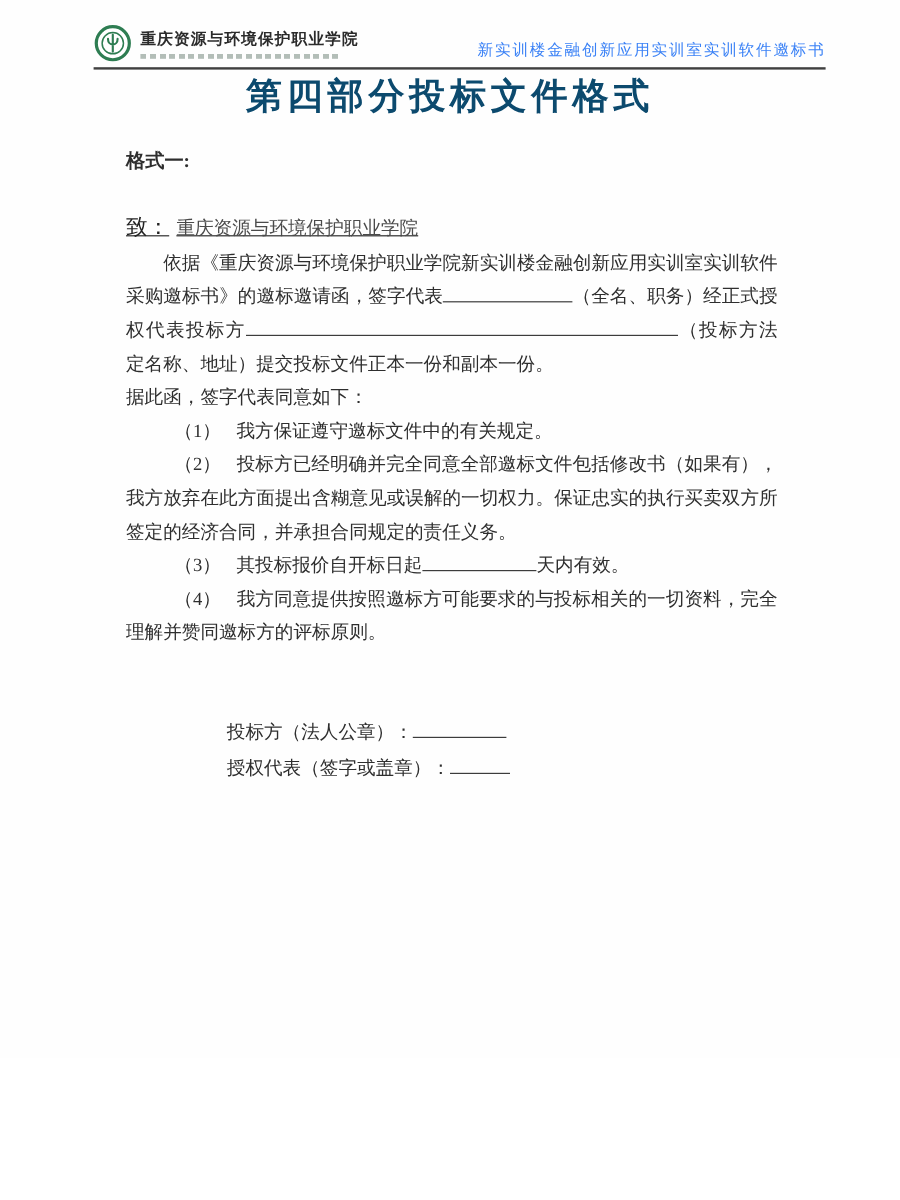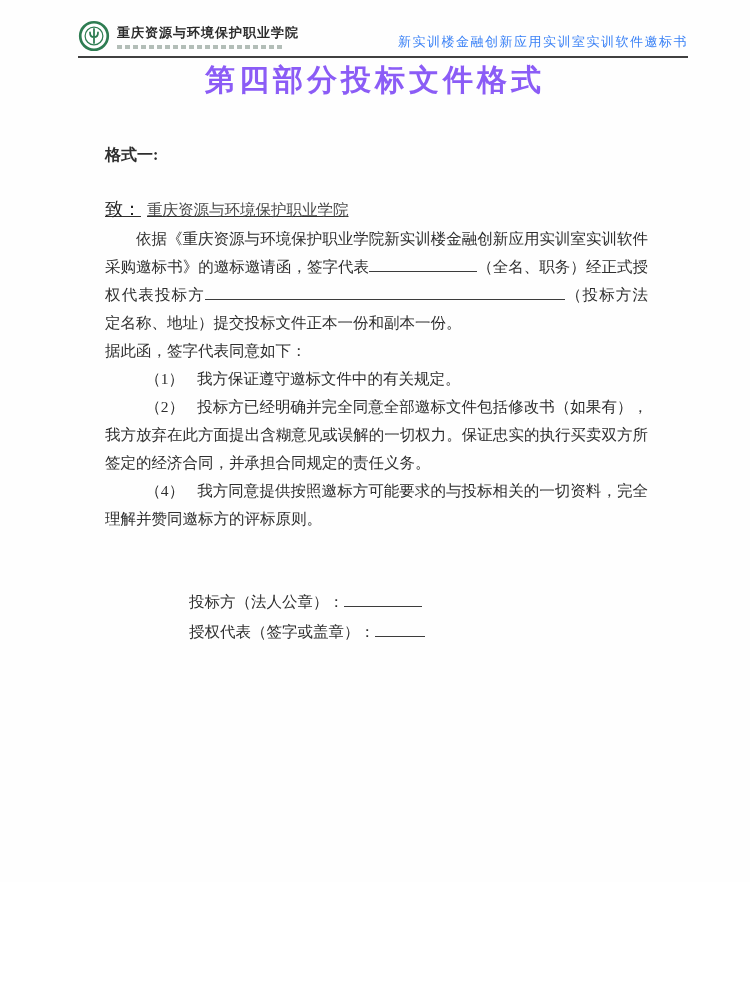--- a/index.html
+++ b/index.html
@@ -24,40 +24,40 @@
   }
   .logo-sub {
     margin-top:3px; height:4px; width:168px; opacity:.75;
     background:repeating-linear-gradient(90deg,#9aa8a0 0 5px, transparent 5px 8px);
   }
   .doc-ref { font-size:13px; color:#3b82f6; letter-spacing:1.5px; padding-bottom:1px; }
 
   
   .main-title {
     position:absolute; top:60px; left:0; width:100%; text-align:center;
-    font-size:30px; font-weight:bold; letter-spacing:4px; color:#8b5cf6;
+    font-size:30px; font-weight:bold; letter-spacing:4px; color:#0c4a6e;
   }
 
   
   .content {
-    position:absolute; left:105px; top:144px; width:543px;
+    position:absolute; left:105px; top:124px; width:543px;
     font-size:15.5px; line-height:28px; text-align:justify;
   }
   .format-label { font-weight:bold; font-size:16px; line-height:22px; }
   .doc-title {
     text-align:center; font-size:22px; font-weight:bold;
     letter-spacing:2px; margin-top:14px; line-height:26px;
   }
   .salutation { margin-top:28px; font-size:15.5px; line-height:30px;text-decoration:underline; }
   .salutation .zhi { font-size:18px; color:#222; }
   .salutation .recipient { color:#4a4a4a; margin-left:6px; }
 
   p.body-p { margin:0; }
   .p1 { margin-top:12px; text-indent:2em; }
-  .p2 { margin-top:0; }
+  .p2 { margin-top:0;font-family:Liberation Mono, monospace; }
   .list-item { text-indent:2.6em; }
   .num-gap { display:inline-block; width:13px; }
 
   .blank {
     display:inline-block; height:13px;
     border-bottom:1.2px solid #3c3c3c;
   }
   .b1 { width:108px; }
   .b2 { width:360px; }
   .b3 { width:95px; }
@@ -103,20 +103,21 @@
     </div>
 
     <p class="body-p p1"><span>依据《重庆资源与环境保护职业学院新实训楼金融创新应用实训室实训软件采购邀标书》的邀标邀请函，签字代表</span><span class="blank b1"></span><span>（全名、职务）经正式授权代表投标方</span><span class="blank b2"></span><span>（投标方法定名称、地址）提交投标文件正本一份和副本一份。</span></p>
 
     <p class="body-p p2">据此函，签字代表同意如下：</p>
 
     <p class="body-p list-item"><span>（1）</span><span class="num-gap"></span><span>我方保证遵守邀标文件中的有关规定。</span></p>
 
     <p class="body-p list-item"><span>（2）</span><span class="num-gap"></span><span>投标方已经明确并完全同意全部邀标文件包括修改书（如果有），我方放弃在此方面提出含糊意见或误解的一切权力。保证忠实的执行买卖双方所签定的经济合同，并承担合同规定的责任义务。</span></p>
 
+    <p class="body-p list-item"><span>（3）</span><span class="num-gap"></span><span>其投标报价自开标日起</span><span class="blank b3"></span><span>天内有效。</span></p>
 
     <p class="body-p list-item"><span>（4）</span><span class="num-gap"></span><span>我方同意提供按照邀标方可能要求的与投标相关的一切资料，完全理解并赞同邀标方的评标原则。</span></p>
 
     <div class="signature">
       <div class="sig-line"><span>投标方（法人公章）：</span><span class="blank sig-b1"></span></div>
       <div class="sig-line"><span>授权代表（签字或盖章）：</span><span class="blank sig-b2"></span></div>
     </div>
 
   </div>
 </div>

